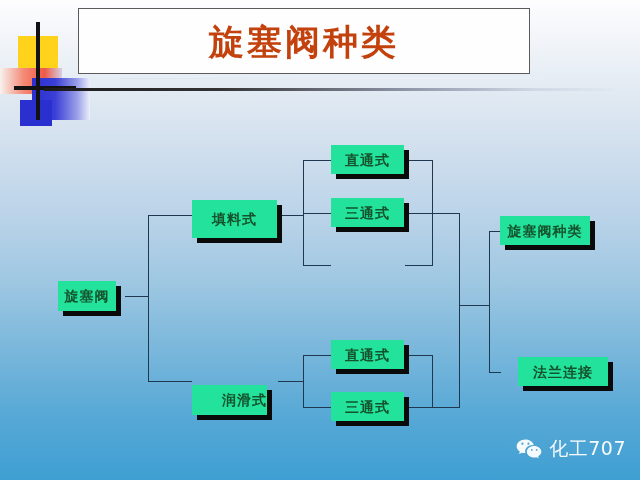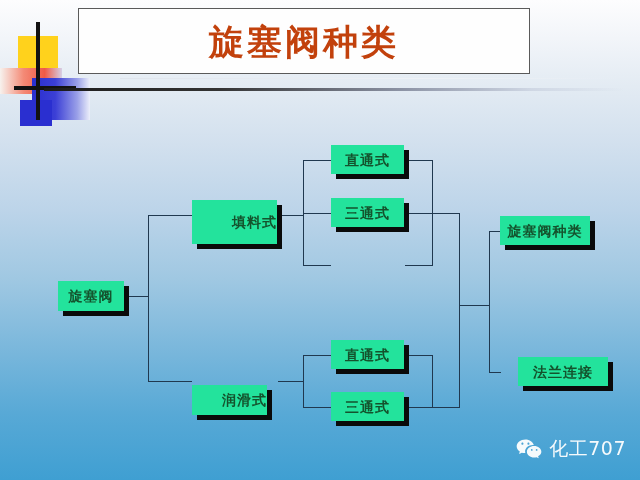--- a/index.html
+++ b/index.html
@@ -145,25 +145,25 @@
 
     <div class="ln lnh" style="left:432px;top:213px;width:28px;"></div>
     <div class="ln lnv" style="left:459px;top:213px;height:194px;"></div>
     <div class="ln lnh" style="left:432px;top:407px;width:28px;"></div>
 
     <div class="ln lnh" style="left:459px;top:305px;width:31px;"></div>
     <div class="ln lnv" style="left:489px;top:231px;height:142px;"></div>
     <div class="ln lnh" style="left:489px;top:231px;width:12px;"></div>
     <div class="ln lnh" style="left:489px;top:372px;width:12px;"></div>
 
-    <div class="node" style="left:58px;top:281px;width:66px;height:30px;align-items:center;">
+    <div class="node" style="left:58px;top:281px;width:58px;height:30px;align-items:center;">
       <span>旋塞阀</span>
     </div>
 
-    <div class="node" style="left:192px;top:200px;width:85px;height:44px;justify-content:flex-end;">
+    <div class="node" style="left:192px;top:200px;width:85px;height:38px;">
       <span>填料式</span>
     </div>
 
     <div class="node" style="left:192px;top:385px;width:75px;height:30px;justify-content:flex-end;">
       <span>润滑式</span>
     </div>
 
     <div class="node" style="left:331px;top:145px;width:73px;height:29px;">
       <span>直通式</span>
     </div>

